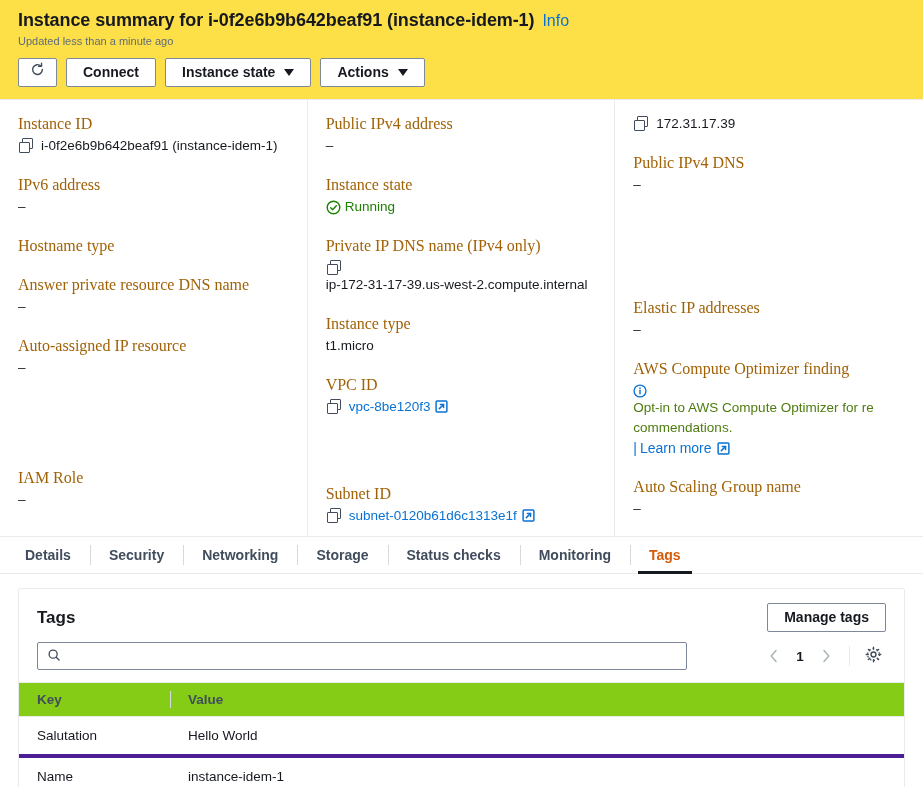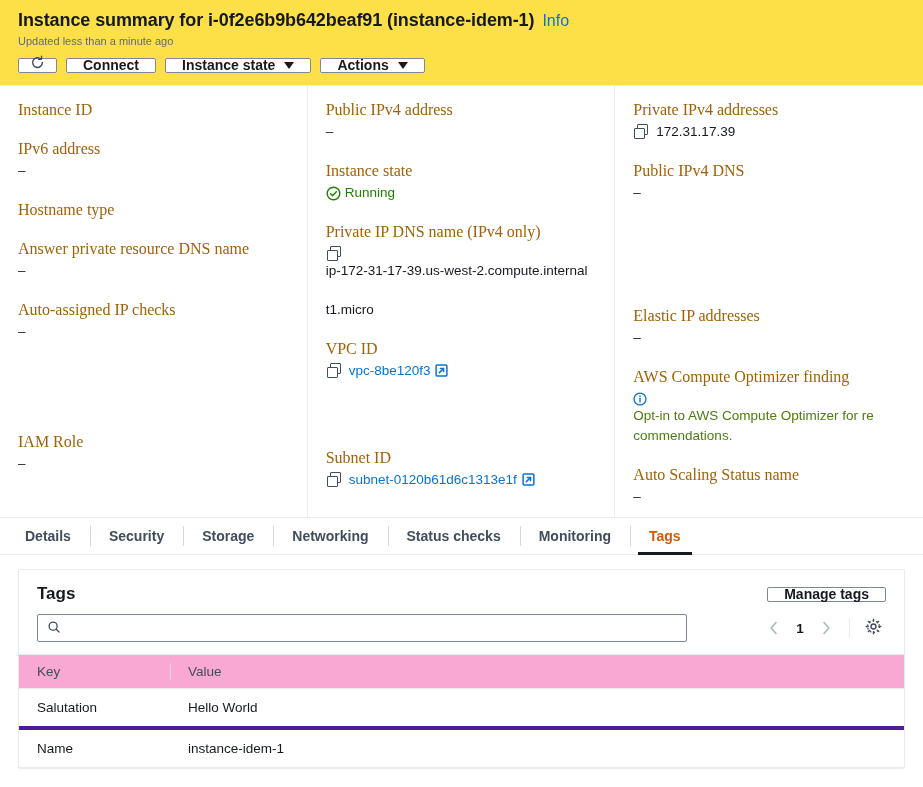--- a/index.html
+++ b/index.html
@@ -52,21 +52,21 @@
   }
   .btn {
     border: 1px solid #7d8998;
     border-radius: 2px;
     background: #ffffff;
     color: #16191f;
     font-family: "Liberation Sans", sans-serif;
     font-size: 14px;
     font-weight: bold;
     padding: 0 16px;
-    height: 15px;
+    height: 29px;
     line-height: 27px;
     cursor: pointer;
     display: inline-flex;
     align-items: center;
     justify-content: center;
     gap: 9px;
     white-space: nowrap;
     box-sizing: border-box;
   }
   .btn.icon-only { padding: 0 11px; }
@@ -283,24 +283,24 @@
   }
 
   table.tags-table {
     width: 100%;
     border-collapse: collapse;
     table-layout: fixed;
   }
   table.tags-table th {
     text-align: left;
     font-size: 13.5px;
-    font-weight: normal;
+    font-weight: bold;
     color: #414d5c;
     padding: 9px 0 9px 18px;
-    background: #f9a8d4;
+    background: #84cc16;
     border-top: 1px solid #e9ebed;
     border-bottom: 1px solid #e9ebed;
     position: relative;
   }
   table.tags-table th.col-value::before {
     content: "";
     position: absolute;
     left: 0; top: 8px; bottom: 8px;
     width: 1px;
     background: #d5dbdb;
@@ -343,38 +343,42 @@
       <span class="caret"></span>
     </button>
   </div>
 </div>
 
 <div class="summary">
 
   <div class="sum-col">
     <div class="field">
       <div class="field-label">Instance ID</div>
+      <div class="field-value">
+        <span class="copy-icon"></span>
+        <span class="val-text">i-0f2e6b9b642beaf91 (instance-idem-1)</span>
+      </div>
     </div>
 
     <div class="field">
       <div class="field-label">IPv6 address</div>
       <div class="field-value plain dash">–</div>
     </div>
 
     <div class="field">
       <div class="field-label">Hostname type</div>
     </div>
 
     <div class="field">
       <div class="field-label">Answer private resource DNS name</div>
       <div class="field-value plain dash">–</div>
     </div>
 
     <div class="field" style="margin-bottom:90px;">
-      <div class="field-label">Auto-assigned IP checks</div>
+      <div class="field-label">Auto-assigned IP resource</div>
       <div class="field-value plain dash">–</div>
     </div>
 
     <div class="field">
       <div class="field-label">IAM Role</div>
       <div class="field-value plain dash">–</div>
     </div>
   </div>
 
   <div class="sum-col">
@@ -400,20 +404,21 @@
 
     <div class="field">
       <div class="field-label">Private IP DNS name (IPv4 only)</div>
       <div class="field-value">
         <span class="copy-icon"></span>
         <span class="val-text">ip-172-31-17-39.us-west-2.compute.internal</span>
       </div>
     </div>
 
     <div class="field">
+      <div class="field-label">Instance type</div>
       <div class="field-value plain">t1.micro</div>
     </div>
 
     <div class="field" style="margin-bottom:67px;">
       <div class="field-label">VPC ID</div>
       <div class="field-value">
         <span class="copy-icon"></span>
         <a class="link"><span>vpc-8be120f3</span><span class="ext-icon"><svg width="13" height="13" viewBox="0 0 14 14" fill="none">
                 <rect x="1.2" y="1.2" width="11.6" height="11.6" rx="1" stroke="#0972d3" stroke-width="1.6" fill="none"></rect>
                 <path d="M4.7 9.3L9.2 4.8" stroke="#0972d3" stroke-width="1.6" stroke-linecap="round"></path>
@@ -430,21 +435,20 @@
                 <rect x="1.2" y="1.2" width="11.6" height="11.6" rx="1" stroke="#0972d3" stroke-width="1.6" fill="none"></rect>
                 <path d="M4.7 9.3L9.2 4.8" stroke="#0972d3" stroke-width="1.6" stroke-linecap="round"></path>
                 <path d="M5.8 4.8h3.4v3.4" stroke="#0972d3" stroke-width="1.6" fill="none" stroke-linecap="round" stroke-linejoin="round"></path>
               </svg></span></a>
       </div>
     </div>
   </div>
 
   <div class="sum-col">
     <div class="field">
-      <div class="field-label">Private IPv4 addresses</div>
       <div class="field-value">
         <span class="copy-icon"></span>
         <span class="val-text">172.31.17.39</span>
       </div>
     </div>
 
     <div class="field" style="margin-bottom:103px;">
       <div class="field-label">Public IPv4 DNS</div>
       <div class="field-value plain dash">–</div>
     </div>
@@ -459,34 +463,41 @@
       <div class="field-value">
         <span class="info-circle">
           <svg width="14" height="14" viewBox="0 0 16 16" fill="none">
             <circle cx="8" cy="8" r="6.8" stroke="#0972d3" stroke-width="1.5" fill="none"></circle>
             <circle cx="8" cy="4.8" r="0.95" fill="#0972d3"></circle>
             <path d="M8 7v4.3" stroke="#0972d3" stroke-width="1.6" stroke-linecap="round"></path>
           </svg>
         </span>
         <span class="val-text optimizer-note">Opt-in to AWS Compute Optimizer for re commendations.</span>
       </div>
-    </div>
-
-    <div class="field">
-      <div class="field-label">Auto Scaling Status name</div>
+      <div class="learn-more-row">
+        <span class="pipe">|</span><a class="link"><span>Learn more</span><span class="ext-icon"><svg width="13" height="13" viewBox="0 0 14 14" fill="none">
+                <rect x="1.2" y="1.2" width="11.6" height="11.6" rx="1" stroke="#0972d3" stroke-width="1.6" fill="none"></rect>
+                <path d="M4.7 9.3L9.2 4.8" stroke="#0972d3" stroke-width="1.6" stroke-linecap="round"></path>
+                <path d="M5.8 4.8h3.4v3.4" stroke="#0972d3" stroke-width="1.6" fill="none" stroke-linecap="round" stroke-linejoin="round"></path>
+              </svg></span></a>
+      </div>
+    </div>
+
+    <div class="field">
+      <div class="field-label">Auto Scaling Group name</div>
       <div class="field-value plain dash">–</div>
     </div>
   </div>
 </div>
 
 <div class="tabs">
   <div class="tab">Details</div>
   <div class="tab">Security</div>
+  <div class="tab">Networking</div>
   <div class="tab">Storage</div>
-  <div class="tab">Networking</div>
   <div class="tab">Status checks</div>
   <div class="tab">Monitoring</div>
   <div class="tab active">Tags</div>
 </div>
 
 <div class="panel-wrap">
   <div class="panel">
     <div class="panel-header">
       <div class="panel-title">Tags</div>
       <button class="btn">Manage tags</button>

